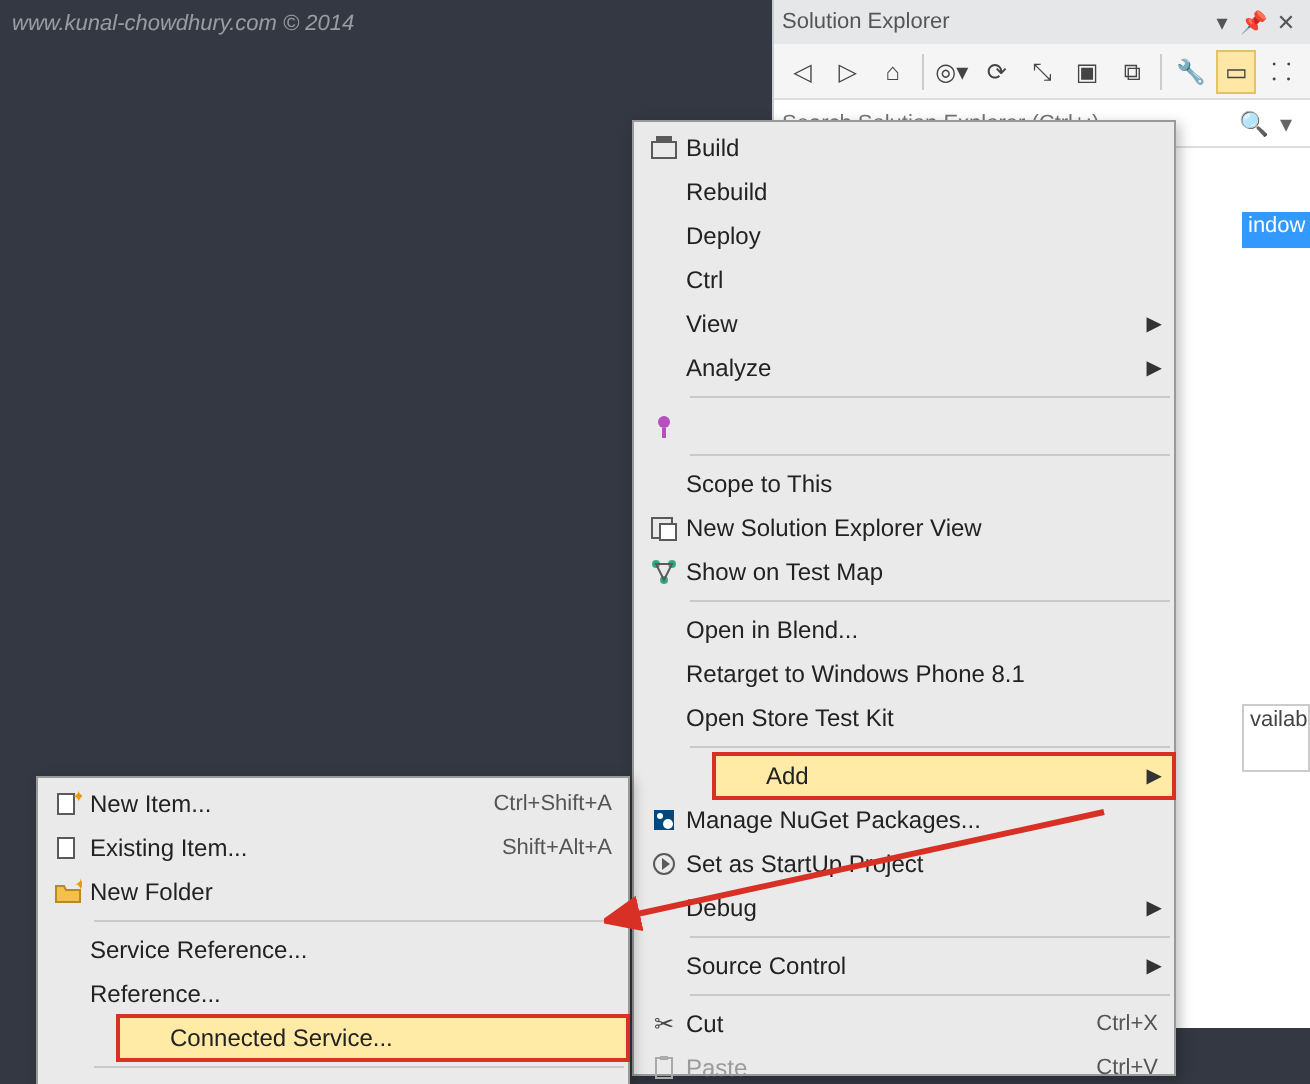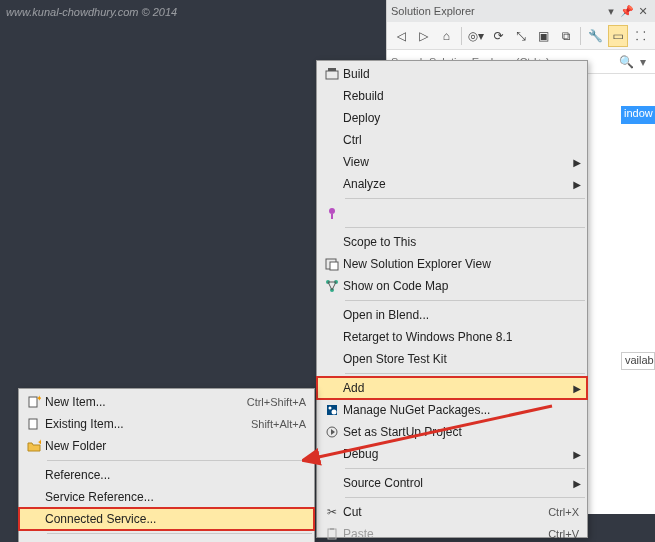--- a/index.html
+++ b/index.html
@@ -65,21 +65,21 @@
     background:transparent;
   }
   .se-search .sic { width:16px; text-align:center; color:#666; }
   .se-body { padding:4px 6px; height:440px; position:relative; }
   .band1 {
     position:absolute; right:0; top:32px; height:18px; width:34px;
     background:#3399ff; color:#fff; font-size:11px; padding:1px 3px;
     overflow:hidden;
   }
   .band2 {
-    position:absolute; right:0; top:278px; height:18px; width:34px;
+    position:absolute; right:0; top:278px; height:34px; width:34px;
     background:#fff; color:#444; font-size:11px; padding:1px 3px;
     border:1px solid #ccc; overflow:hidden;
   }
 
   
   .menu {
     position:absolute;
     background:#eaeaea;
     border:1px solid #999;
     box-shadow:2px 2px 6px rgba(0,0,0,.25);
@@ -97,21 +97,21 @@
     width:22px; height:18px;
     display:flex; align-items:center; justify-content:center;
     font-size:12px; color:#444;
   }
   .menu .mrow .lbl { flex:1; padding-right:30px; }
   .menu .mrow .short { color:#555; font-size:11px; padding-left:18px;text-align:right; }
   .menu .mrow .sub { position:absolute; right:6px; font-size:10px; color:#333; }
   .menu .sep { height:1px; background:#c9c9c9; margin:3px 2px 3px 28px; }
   .menu .mrow.disabled { color:#9b9b9b; }
   .menu .mrow.highlight { background:#ffeaa6; }
-  .red-box { outline:2px solid #d93025; outline-offset:-1px; }
+  .red-box { outline:2px solid #d93025; outline-offset:-1px;margin-left:40px; }
 
   .main-menu { top:60px; left:316px; width:272px; height: 478px; }
   .sub-menu  { top:388px; left:18px; width:297px; }
 
   
   .arrow {
     position:absolute;
     top:396px; left:302px;
     width:260px; height:70px;
     pointer-events:none;
@@ -212,21 +212,21 @@
     </div>
     <div class="mrow">
       <span class="icon">
         <svg width="14" height="14">
           <circle cx="3" cy="3" r="2" fill="#3a8"></circle>
           <circle cx="11" cy="3" r="2" fill="#3a8"></circle>
           <circle cx="7" cy="11" r="2" fill="#3a8"></circle>
           <path d="M3,3 L11,3 L7,11 Z" fill="none" stroke="#5a5a5a"></path>
         </svg>
       </span>
-      <span class="lbl">Show on Code Map</span>
+      <span class="lbl">Show on Test Map</span>
     </div>
     <div class="sep"></div>
     <div class="mrow">
       <span class="icon"></span>
       <span class="lbl">Open in Blend...</span>
     </div>
     <div class="mrow">
       <span class="icon"></span>
       <span class="lbl">Retarget to Windows Phone 8.1</span>
     </div>
@@ -315,25 +315,25 @@
         <svg width="14" height="14">
           <path d="M1,4 h4 l1,2 h7 v6 h-12 z" fill="#f3c14b" stroke="#b88a1f"></path>
           <text x="10" y="6" font-size="8" fill="#e90">✦</text>
         </svg>
       </span>
       <span class="lbl">New Folder</span>
     </div>
     <div class="sep"></div>
     <div class="mrow">
       <span class="icon"></span>
+      <span class="lbl">Service Reference...</span>
+    </div>
+    <div class="mrow">
+      <span class="icon"></span>
       <span class="lbl">Reference...</span>
-    </div>
-    <div class="mrow">
-      <span class="icon"></span>
-      <span class="lbl">Service Reference...</span>
     </div>
     <div class="mrow highlight red-box">
       <span class="icon"></span>
       <span class="lbl">Connected Service...</span>
     </div>
     <div class="sep"></div>
     <div class="mrow">
       <span class="icon">
         <svg width="14" height="14">
           <rect x="2" y="2" width="10" height="10" fill="#f8e7b0" stroke="#b88a1f"></rect>

